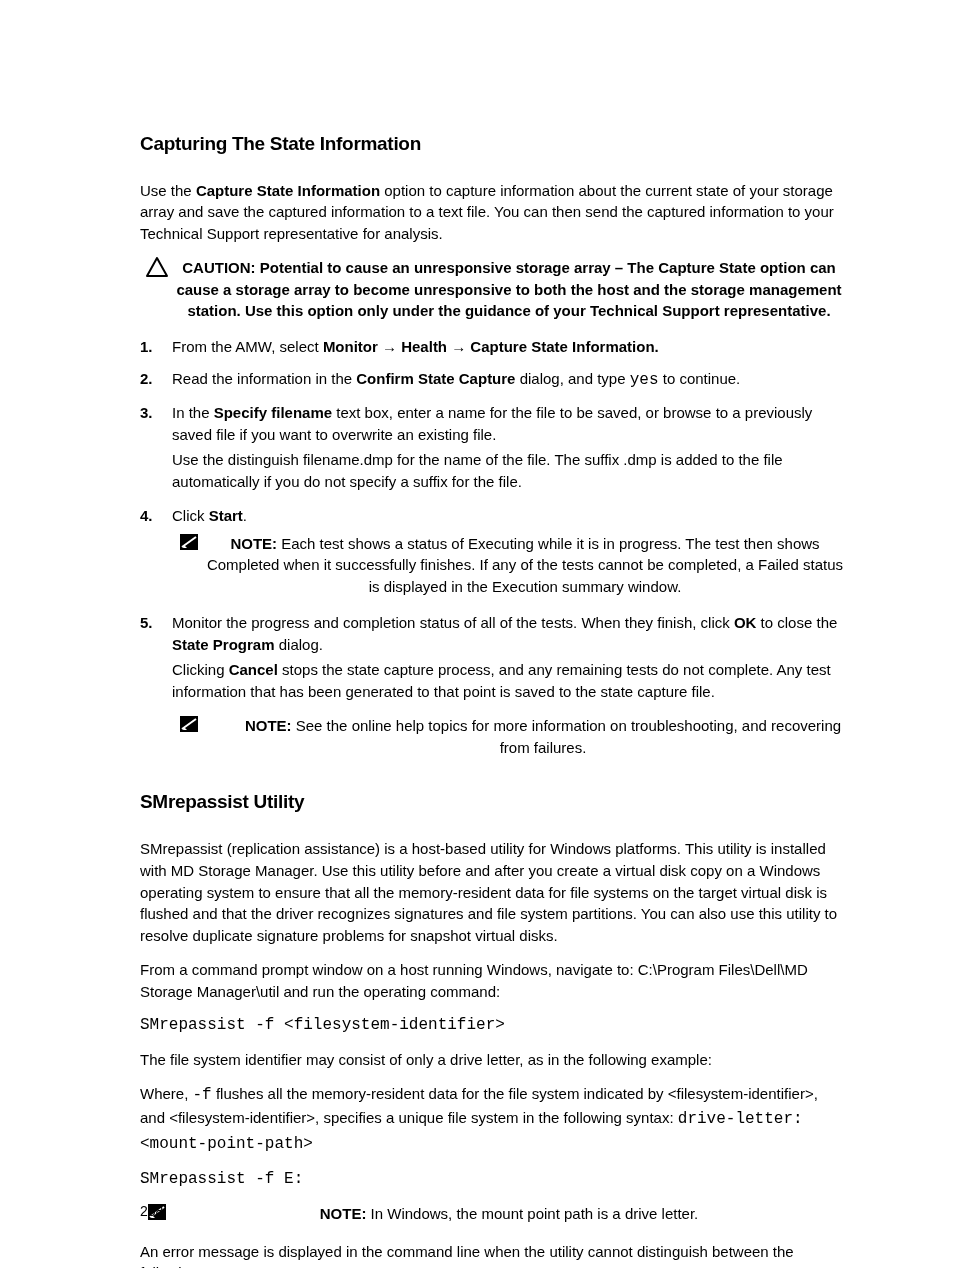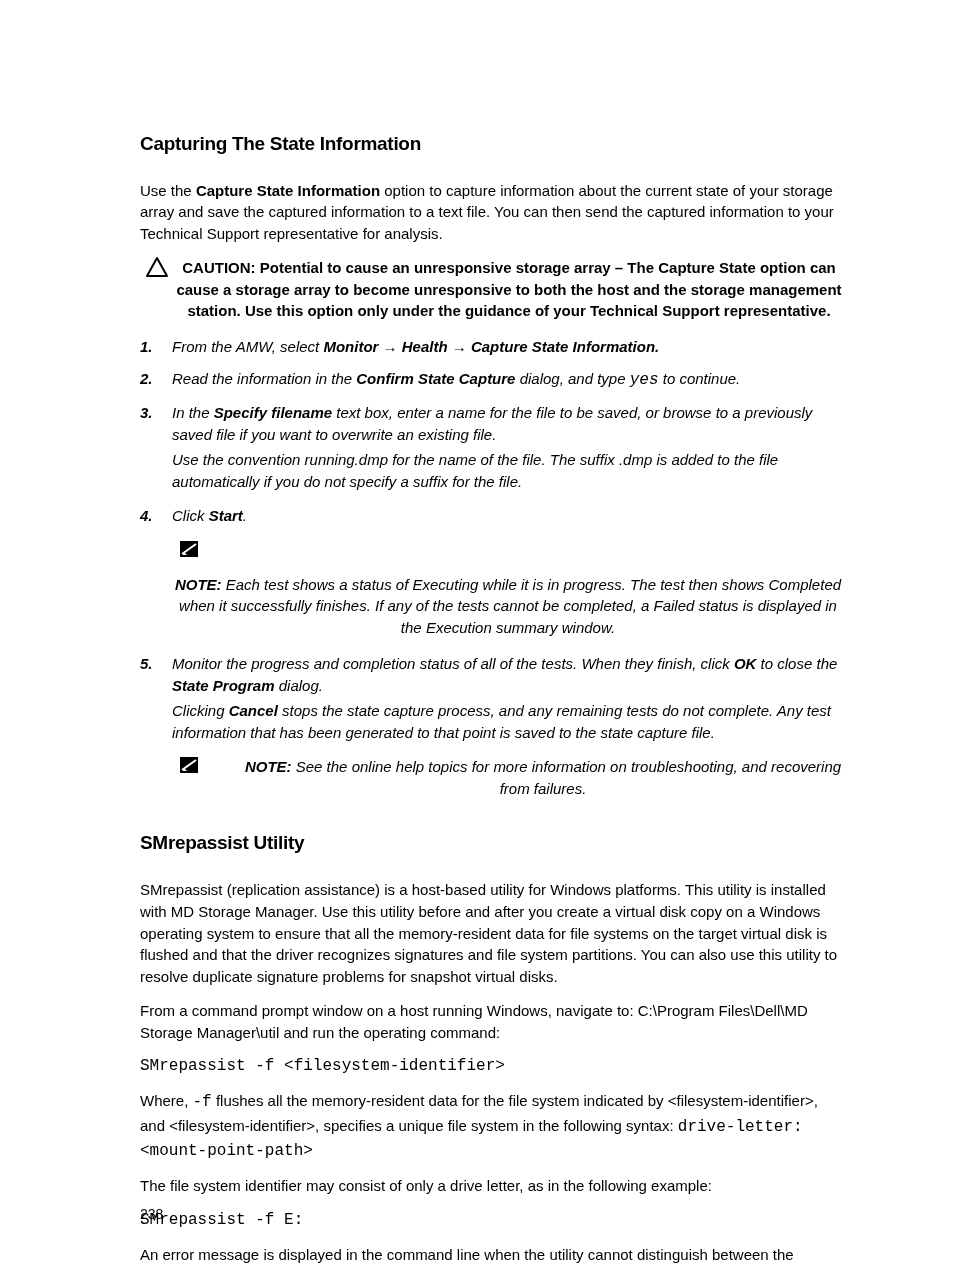--- a/index.html
+++ b/index.html
@@ -40,21 +40,20 @@
   ol.steps {
     list-style: none;
     counter-reset: step;
     margin: 4px 0 14px 0;
   }
   ol.steps > li {
     counter-increment: step;
     position: relative;
     padding-left: 32px;
     margin-bottom: 10px;
-    font-style: italic;
   }
   ol.steps > li::before {
     content: counter(step) ".";
     position: absolute;
     left: 0;
     font-weight: 700;
   }
   .substep { margin-top: 4px; }
   .page-num {
     position: absolute;
@@ -84,25 +83,25 @@
 
 <ol class="steps">
   <li>
     <span>From the AMW, select </span><span class="bold">Monitor → Health → Capture State Information.</span>
   </li>
   <li>
     <span>Read the information in the </span><span class="bold">Confirm State Capture</span><span> dialog, and type </span><span class="mono">yes</span><span> to continue.</span>
   </li>
   <li>
     <span>In the </span><span class="bold">Specify filename</span><span> text box, enter a name for the file to be saved, or browse to a previously saved file if you want to overwrite an existing file.</span>
-    <p class="substep">Use the convention running.dmp for the name of the file. The suffix .dmp is added to the file automatically if you do not specify a suffix for the file.</p>
+    <p class="substep">Use the distinguish filename.dmp for the name of the file. The suffix .dmp is added to the file automatically if you do not specify a suffix for the file.</p>
   </li>
   <li>
     <span>Click </span><span class="bold">Start</span><span>.</span>
-    <div class="callout indented" style="margin-left:0; margin-top:13px;flex-direction:column;">
+    <div class="callout indented" style="margin-left:0; margin-top:6px;">
       <div class="icon-col">
         <svg width="20" height="18" viewBox="0 0 20 18">
             <rect x="1" y="1" width="18" height="16" fill="#000"></rect>
             <path d="M3 14 L17 4" stroke="#fff" stroke-width="2"></path>
             <path d="M4 15 L8 15 L5 12 Z" fill="#fff"></path>
           </svg>
       </div>
       <div class="text-col">
         <span class="bold">NOTE: </span><span>Each test shows a status of Executing while it is in progress. The test then shows Completed when it successfully finishes. If any of the tests cannot be completed, a Failed status is displayed in the Execution summary window.</span>
       </div>
@@ -132,25 +131,37 @@
 <h1>SMrepassist Utility</h1>
 
 <p>SMrepassist (replication assistance) is a host-based utility for Windows platforms. This utility is installed with MD Storage Manager. Use this utility before and after you create a virtual disk copy on a Windows operating system to ensure that all the memory-resident data for file systems on the target virtual disk is flushed and that the driver recognizes signatures and file system partitions. You can also use this utility to resolve duplicate signature problems for snapshot virtual disks.</p>
 
 <p>
   <span>From a command prompt window on a host running Windows, navigate to: </span><span>C:\Program Files\Dell\MD Storage Manager\util</span><span> and run the operating command:</span>
 </p>
 
 <p class="mono">SMrepassist -f &lt;filesystem-identifier&gt;</p>
 
+<p>The file system identifier may consist of only a drive letter, as in the following example:</p>
+
 <p>
   <span>Where, </span><span class="mono">-f</span><span> flushes all the memory-resident data for the file system indicated by &lt;filesystem-identifier&gt;, and &lt;filesystem-identifier&gt;, specifies a unique file system in the following syntax: </span><span class="mono">drive-letter:&lt;mount-point-path&gt;</span>
 </p>
 
-<p>The file system identifier may consist of only a drive letter, as in the following example:</p>
-
 <p class="mono">SMrepassist -f E:</p>
 
+<div class="callout">
+  <div class="icon-col">
+    <svg width="20" height="18" viewBox="0 0 20 18">
+          <rect x="1" y="1" width="18" height="16" fill="#000"></rect>
+          <path d="M3 14 L17 4" stroke="#fff" stroke-width="2"></path>
+          <path d="M4 15 L8 15 L5 12 Z" fill="#fff"></path>
+        </svg>
+  </div>
+  <div class="text-col">
+    <span class="bold">NOTE: </span><span>In Windows, the mount point path is a drive letter.</span>
+  </div>
+</div>
 
 <p>An error message is displayed in the command line when the utility cannot distinguish between the following:</p>
 </div>
 
 <div class="page-num">238</div>
 
 </body></html>

